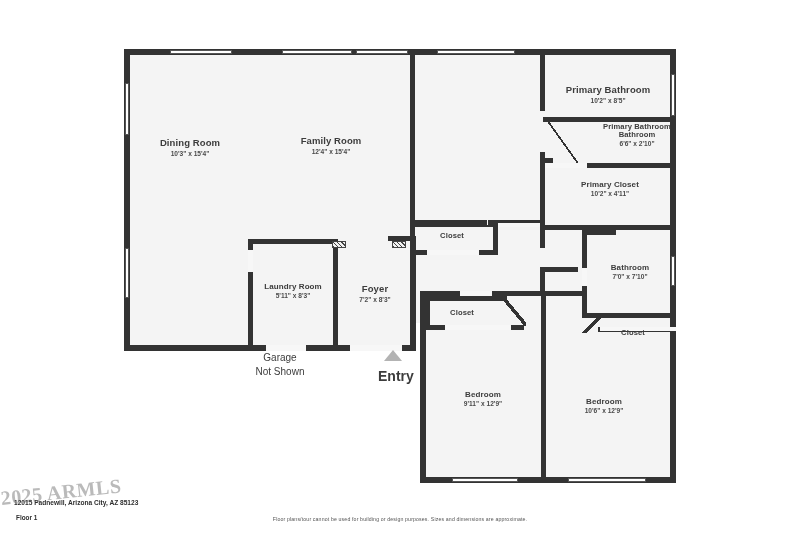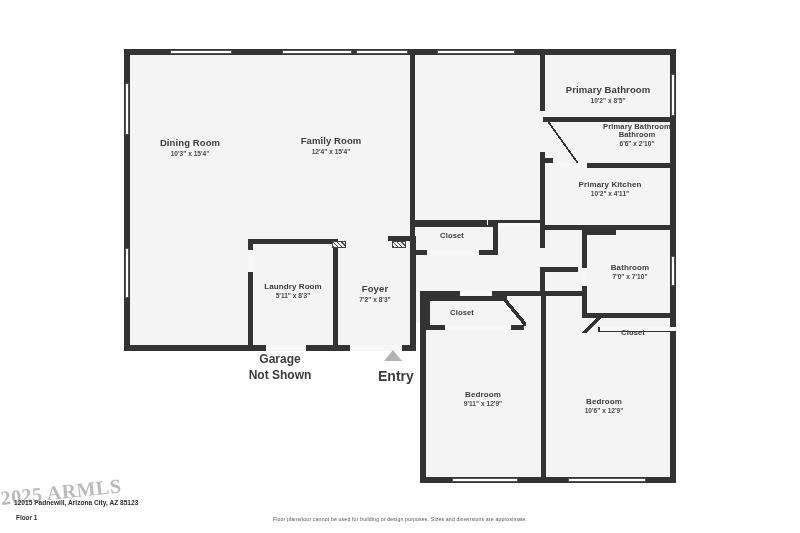--- a/index.html
+++ b/index.html
@@ -24,21 +24,21 @@
   .label{position:absolute;text-align:center;color:#3c3c3c;line-height:1.15;}
   .label .nm{font-size:9.5px;font-weight:bold;letter-spacing:.1px;display:block;white-space:nowrap;}
   .label .dim{font-size:6.6px;font-weight:bold;color:#4a4a4a;display:block;white-space:nowrap;margin-top:1px;}
   .label.small .nm{font-size:8px;}
   .label.tiny .nm{font-size:7.6px;}
   
   #entry-arrow{position:absolute;width:0;height:0;border-left:9px solid transparent;border-right:9px solid transparent;border-bottom:11px solid #b3b3b3;}
   #entry-label{position:absolute;font-size:14px;font-weight:bold;color:#3c3c3c;}
   
   #garage-label{position:absolute;text-align:center;color:#3c3c3c;}
-  #garage-label span{display:block;font-size:12px;font-weight:bold;line-height:1.35;white-space:nowrap;text-align:center;}
+  #garage-label span{display:block;font-size:10px;font-weight:normal;line-height:1.35;white-space:nowrap;text-align:center;}
   
   #address{position:absolute;left:14px;top:499px;font-size:6.6px;font-weight:bold;color:#2e2e2e;white-space:nowrap;}
   #floor-label{position:absolute;left:16px;top:514px;font-size:6.4px;font-weight:bold;color:#2e2e2e;}
   #disclaimer{position:absolute;left:0;top:516px;width:800px;text-align:center;font-size:5.2px;color:#555;letter-spacing:.15px;}
   
   #watermark{
     position:absolute;left:2px;top:487px;
     font-size:20px;font-weight:bold;color:rgba(90,90,90,.42);
     font-family:"Liberation Serif", serif;letter-spacing:.5px;
     transform:rotate(-6deg);transform-origin:left bottom;white-space:nowrap;
@@ -194,21 +194,21 @@
     <span class="dim">10'2" x 8'5"</span>
   </div>
 
   <div class="label tiny" style="left:590px;top:123px;width:94px;">
     <span class="nm">Primary Bathroom</span>
     <span class="nm" style="margin-top:-1px;">Bathroom</span>
     <span class="dim">6'6" x 2'10"</span>
   </div>
 
   <div class="label small" style="left:551px;top:180px;width:118px;">
-    <span class="nm">Primary Kitchen</span>
+    <span class="nm">Primary Closet</span>
     <span class="dim">10'2" x 4'11"</span>
   </div>
 
   <div class="label small" style="left:578px;top:263px;width:104px;">
     <span class="nm">Bathroom</span>
     <span class="dim">7'0" x 7'10"</span>
   </div>
 
   <div class="label small" style="left:424px;top:390px;width:118px;">
     <span class="nm">Bedroom</span>

